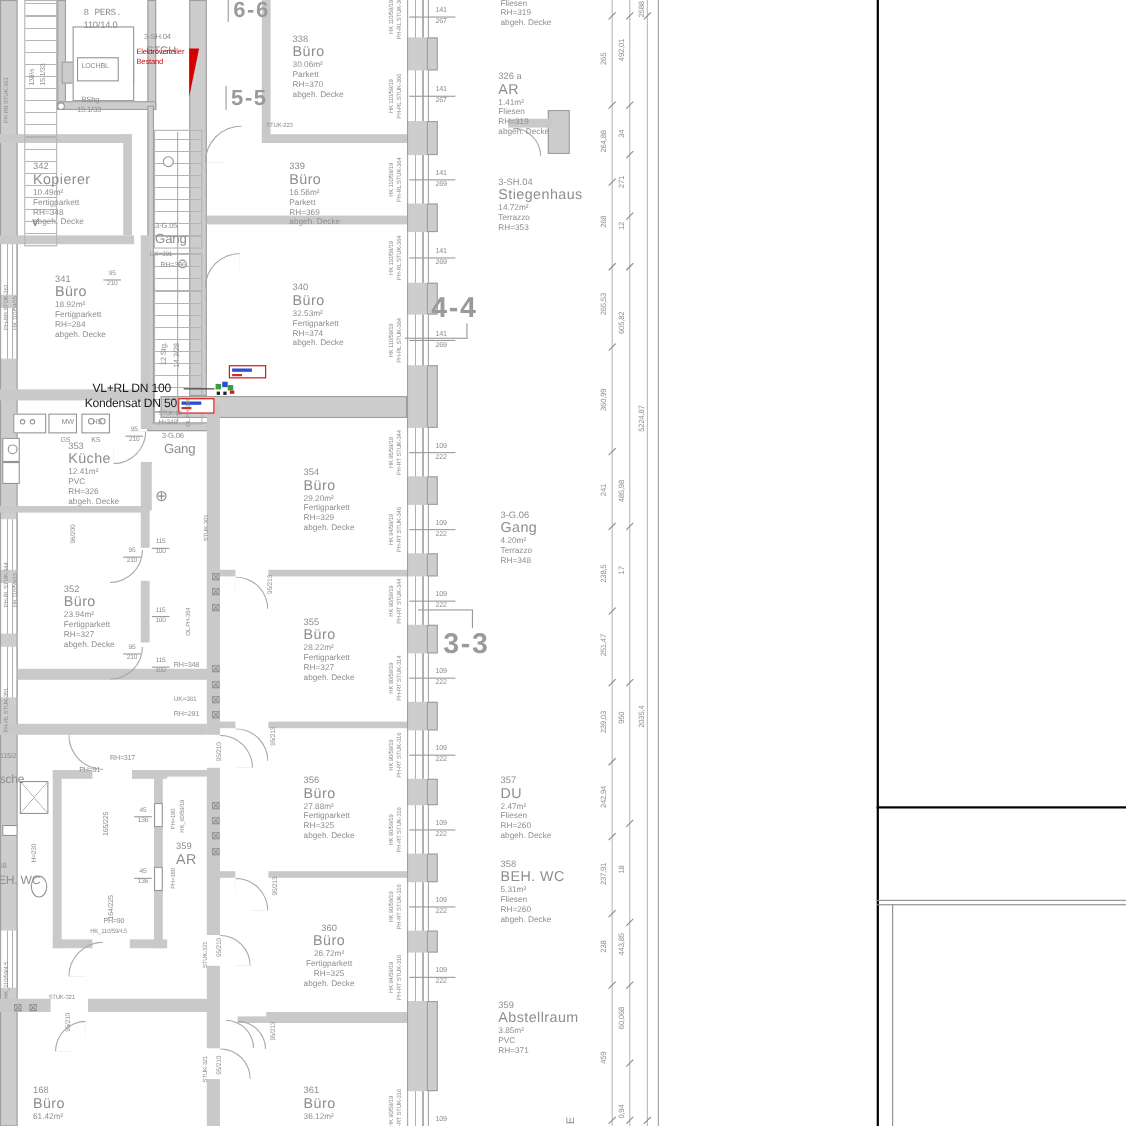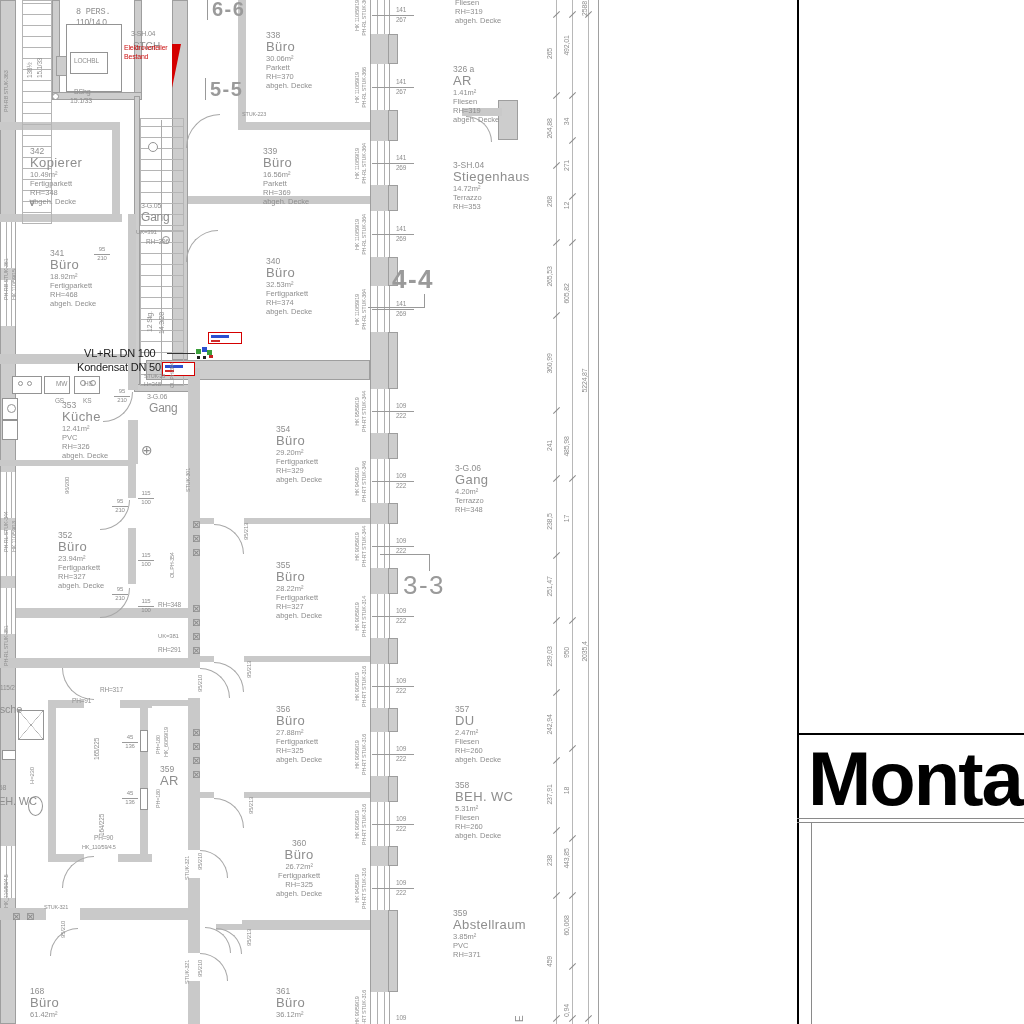--- a/index.html
+++ b/index.html
@@ -21,21 +21,20 @@
   .roomblk{position:absolute;color:#8e8e8e;}
   .roomblk .rn{font-size:8.5px;line-height:10px;}
   .roomblk .rname{font-size:13px;letter-spacing:.4px;line-height:14px;}
   .roomblk .rl{font-size:7.5px;line-height:9px;}
   #title-text{position:absolute;left:808px;top:739px;font-size:76px;font-weight:bold;color:#000;letter-spacing:-2px;line-height:80px;}
 </style>
 </head>
 <body>
 
 <div id="sheet">
-  <div id="title-text">Monta</div>
 <div class="wall" style="left: 370px; top: 0px; width: 20px; height: 1024px;"></div>
     <div class="wall" style="left: 388px; top: 34px; width: 10px; height: 30px;"></div>
     <div class="wall" style="left: 388px; top: 110px; width: 10px; height: 31px;"></div>
     <div class="wall" style="left: 388px; top: 185px; width: 10px; height: 26px;"></div>
     <div class="wall" style="left: 388px; top: 257px; width: 10px; height: 29px;"></div>
     <div class="wall" style="left: 388px; top: 332px; width: 10px; height: 57px;"></div>
     <div class="wall" style="left: 388px; top: 433px; width: 10px; height: 26px;"></div>
     <div class="wall" style="left: 388px; top: 503px; width: 10px; height: 21px;"></div>
     <div class="wall" style="left: 388px; top: 568px; width: 10px; height: 26px;"></div>
     <div class="wall" style="left: 388px; top: 638px; width: 10px; height: 26px;"></div>
@@ -267,21 +266,21 @@
       <div class="rl">10.49m²</div>
       <div class="rl">Fertigparkett</div>
       <div class="rl">RH=348</div>
       <div class="rl">abgeh. Decke</div>
     </div>
     <div class="roomblk" style="left: 50px; top: 248px;">
       <div class="rn">341</div>
       <div class="rname">Büro</div>
       <div class="rl">18.92m²</div>
       <div class="rl">Fertigparkett</div>
-      <div class="rl">RH=468</div>
+      <div class="rl">RH=284</div>
       <div class="rl">abgeh. Decke</div>
     </div>
     <div class="roomblk" style="left: 62px; top: 400px;">
       <div class="rn">353</div>
       <div class="rname">Küche</div>
       <div class="rl">12.41m²</div>
       <div class="rl">PVC</div>
       <div class="rl">RH=326</div>
       <div class="rl">abgeh. Decke</div>
     </div>
@@ -536,21 +535,21 @@
       <div>HK 94/59/19</div>
       <div>PH-RT STUK-316</div>
     </div>
     <div class="t" style="left: 328px; top: 1004px; width: 64px; font-size: 5.5px; line-height: 6.5px; text-align: center; transform: rotate(-90deg);">
       <div>HK 90/59/19</div>
       <div>PH-RT STUK-316</div>
     </div>
     <div class="t" style="left: 212px; top: -2px; font-size: 20px; color: rgb(154, 154, 154); letter-spacing: 1.5px; font-weight: bold;">6-6</div>
     <div class="t" style="left: 210px; top: 78px; font-size: 20px; color: rgb(154, 154, 154); letter-spacing: 1.5px; font-weight: bold;">5-5</div>
     <div class="t" style="left: 392px; top: 264px; font-size: 26px; color: rgb(154, 154, 154); letter-spacing: 1.5px; font-weight: bold;">4-4</div>
-    <div class="t" style="left: 403px; top: 570px; font-size: 26px; color: rgb(154, 154, 154); letter-spacing: 1.5px; font-weight: normal;">3-3</div>
+    <div class="t" style="left: 403px; top: 570px; font-size: 26px; color: rgb(154, 154, 154); letter-spacing: 1.5px; font-weight: bold;">3-3</div>
     <div class="t" style="left: 514px; top: 50px; width: 70px; font-size: 7px; text-align: center; transform: rotate(-90deg);">265</div>
     <div class="t" style="left: 514px; top: 125px; width: 70px; font-size: 7px; text-align: center; transform: rotate(-90deg);">264,88</div>
     <div class="t" style="left: 514px; top: 198px; width: 70px; font-size: 7px; text-align: center; transform: rotate(-90deg);">268</div>
     <div class="t" style="left: 514px; top: 273px; width: 70px; font-size: 7px; text-align: center; transform: rotate(-90deg);">265,53</div>
     <div class="t" style="left: 514px; top: 360px; width: 70px; font-size: 7px; text-align: center; transform: rotate(-90deg);">360,99</div>
     <div class="t" style="left: 514px; top: 442px; width: 70px; font-size: 7px; text-align: center; transform: rotate(-90deg);">241</div>
     <div class="t" style="left: 514px; top: 518px; width: 70px; font-size: 7px; text-align: center; transform: rotate(-90deg);">238,5</div>
     <div class="t" style="left: 514px; top: 583px; width: 70px; font-size: 7px; text-align: center; transform: rotate(-90deg);">251,47</div>
     <div class="t" style="left: 514px; top: 653px; width: 70px; font-size: 7px; text-align: center; transform: rotate(-90deg);">239,03</div>
     <div class="t" style="left: 514px; top: 721px; width: 70px; font-size: 7px; text-align: center; transform: rotate(-90deg);">242,94</div>

